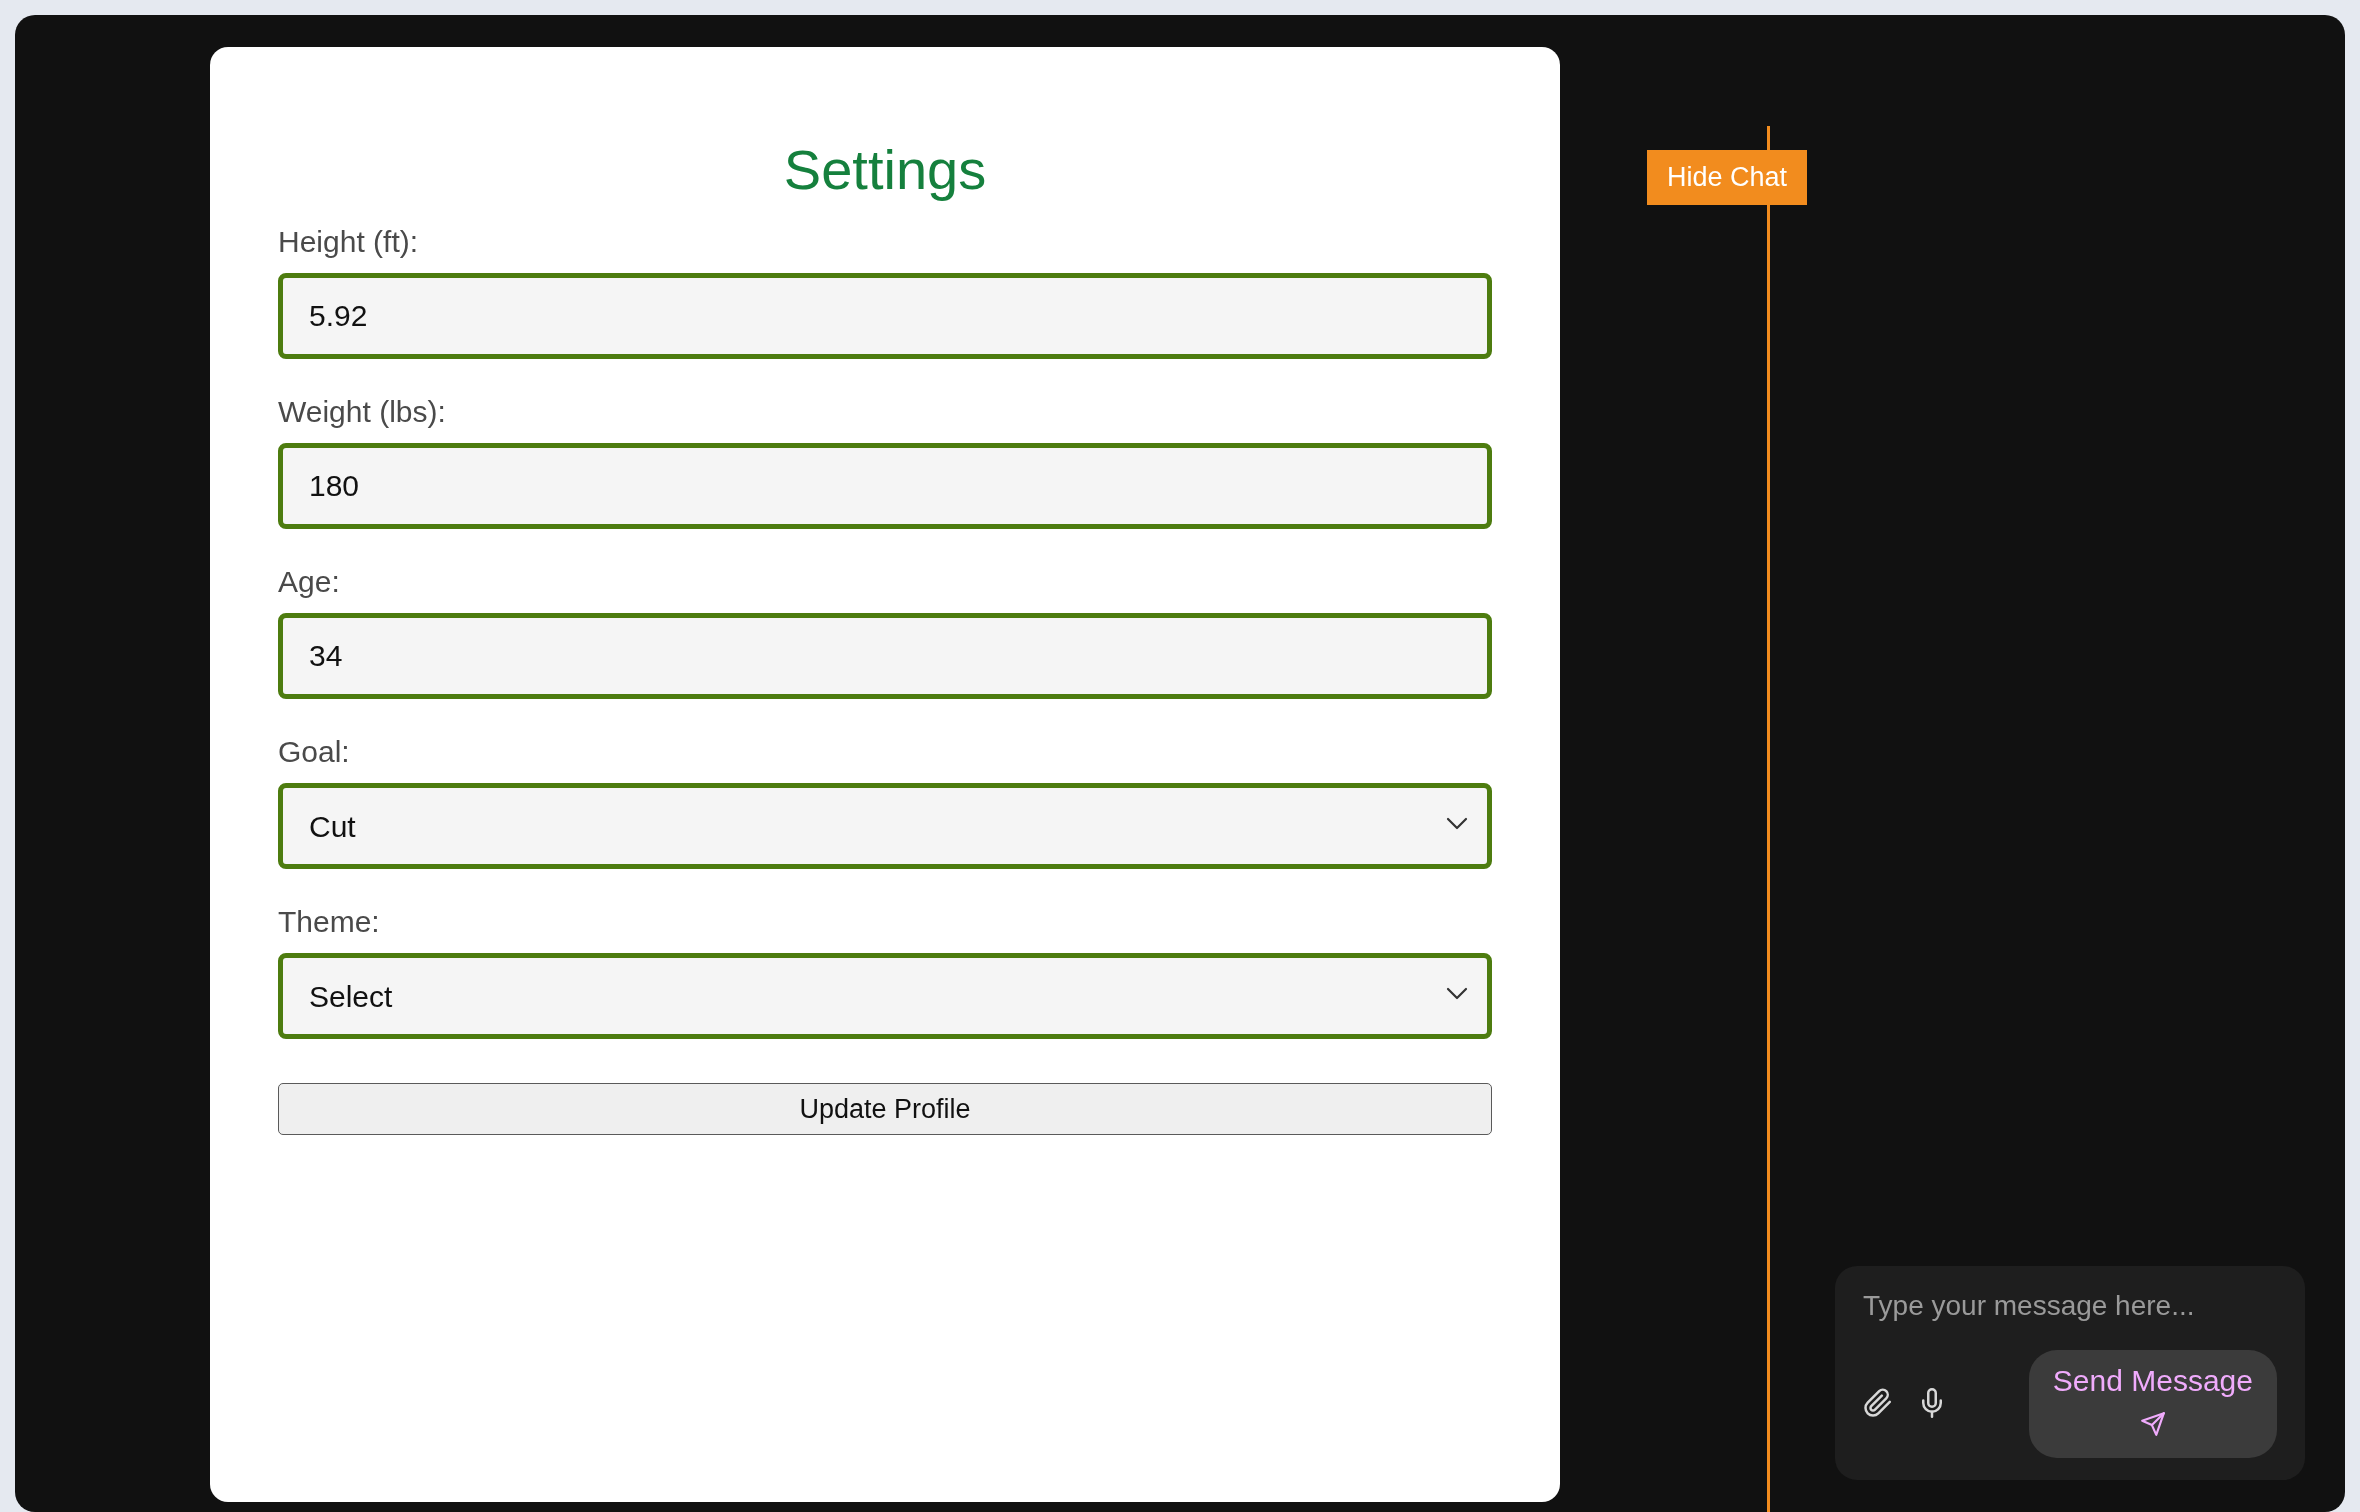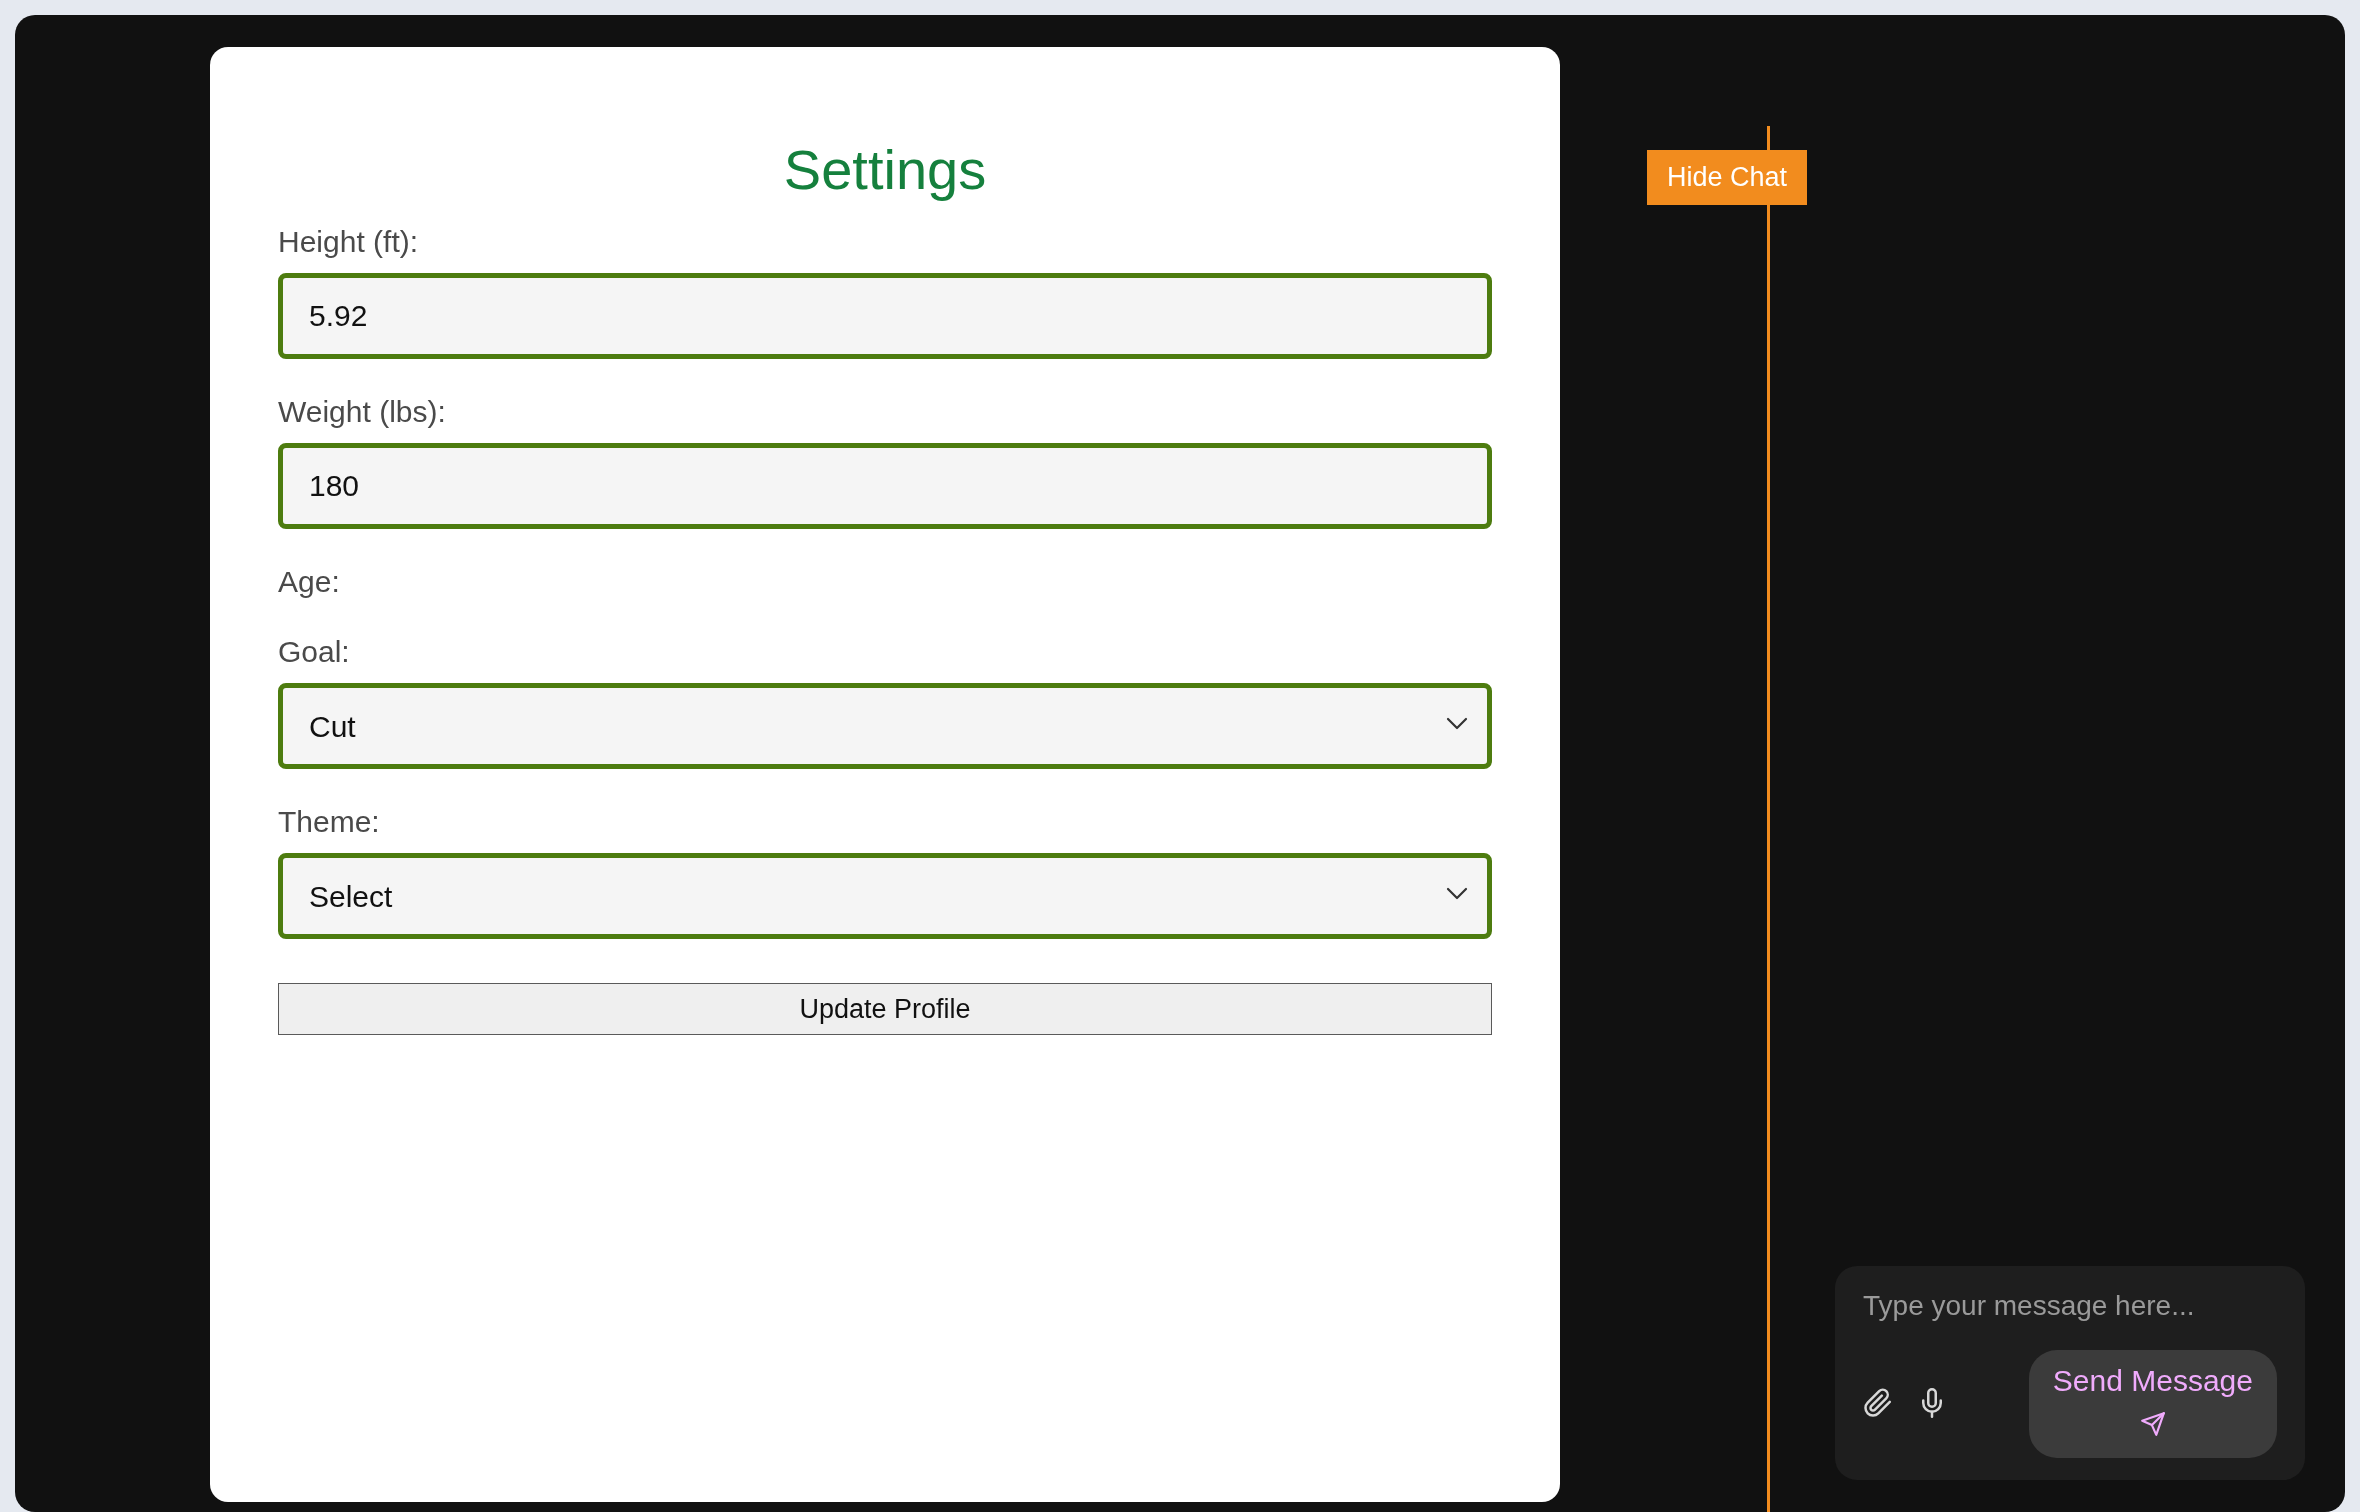--- a/index.html
+++ b/index.html
@@ -78,21 +78,21 @@
       right: 24px;
       top: 50%;
       transform: translateY(-50%);
       pointer-events: none;
     }
     .update-btn {
       width: 100%;
       height: 52px;
       background: #efefef;
       border: 1px solid #5a5a5a;
-      border-radius: 0;
+      border-radius: 5px;
       font-size: 27px;
       color: #111111;
       cursor: pointer;
       font-family: inherit;
       margin-top: 8px;
     }
     .divider-vertical {
       position: absolute;
       top: 111px;
       bottom: 0;
@@ -181,20 +181,21 @@
       <input class="form-input" type="text" value="5.92" style="">
     </div>
 
     <div class="form-group">
       <label class="form-label">Weight (lbs):</label>
       <input class="form-input" type="text" value="180" style="">
     </div>
 
     <div class="form-group">
       <label class="form-label">Age:</label>
+      <input class="form-input" type="text" value="34" style="">
     </div>
 
 
     <div class="form-group">
       <label class="form-label">Goal:</label>
       <div class="select-wrap">
         <select class="form-select">
           <option>Cut</option>
         </select>
         <span class="select-chevron">

